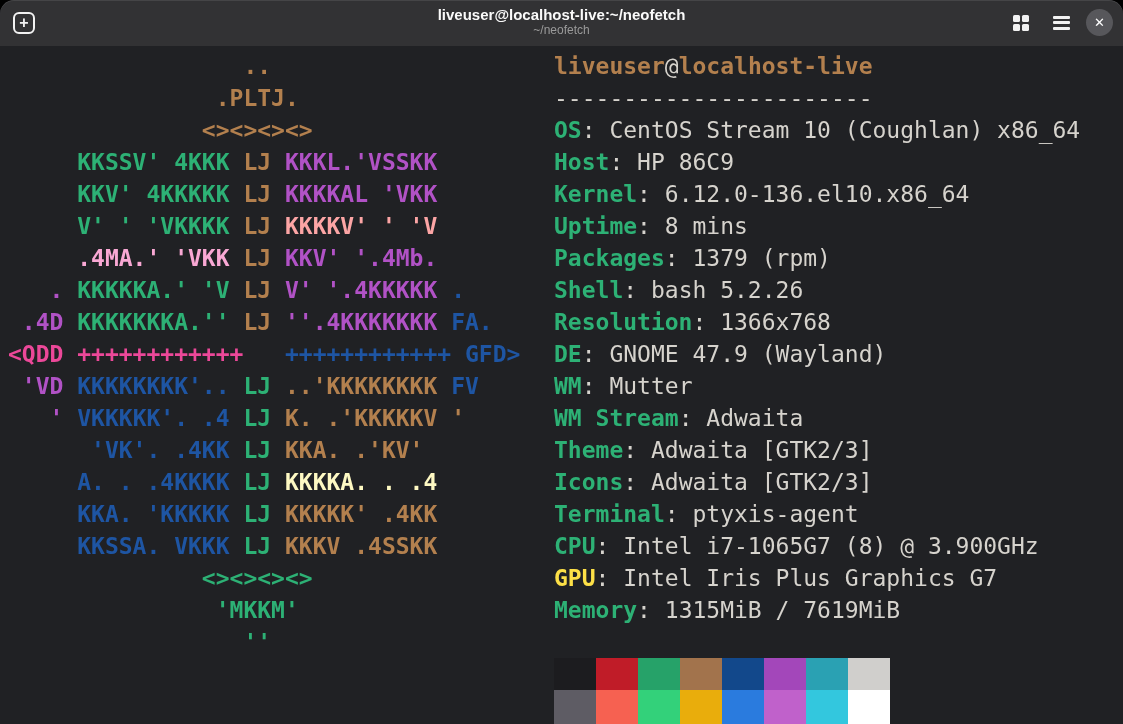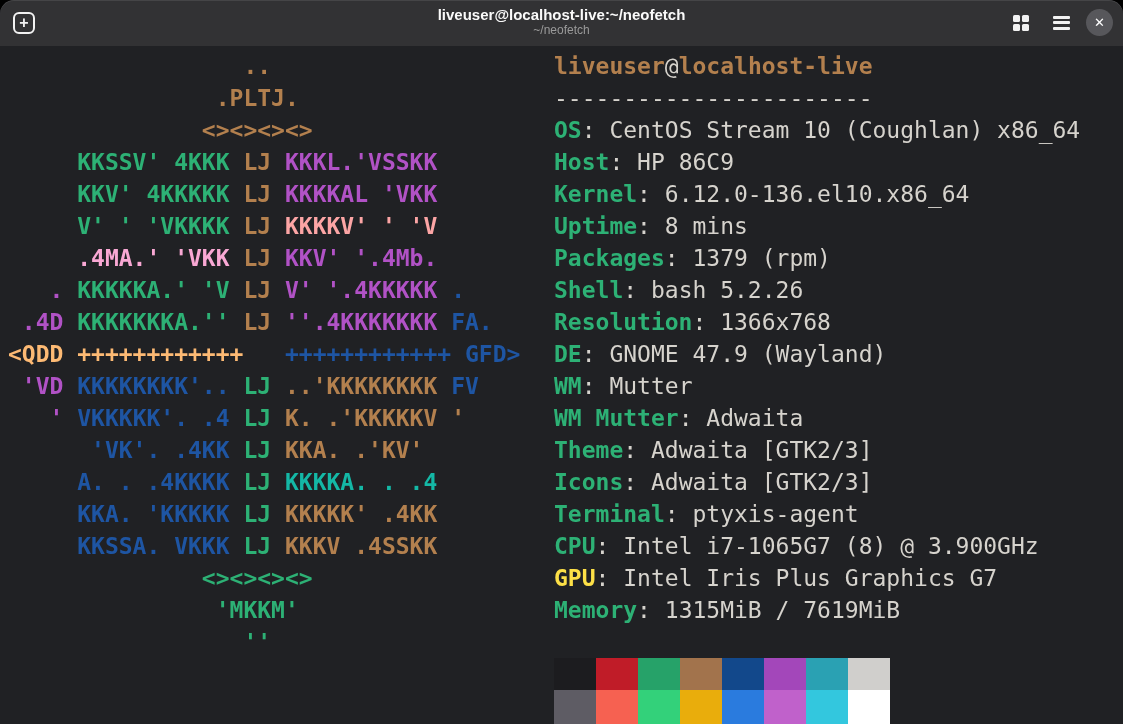--- a/index.html
+++ b/index.html
@@ -65,46 +65,46 @@
     <div class="art">
         <div class="trow"><span style="color: rgb(179, 128, 78);">                 ..</span></div>
         <div class="trow"><span style="color: rgb(179, 128, 78);">               .PLTJ.</span></div>
         <div class="trow"><span style="color: rgb(179, 128, 78);">              &lt;&gt;&lt;&gt;&lt;&gt;&lt;&gt;</span></div>
         <div class="trow"><span style="color: rgb(45, 177, 117);">     KKSSV' 4KKK </span><span style="color: rgb(179, 128, 78);">LJ</span><span style="color: rgb(177, 82, 198);"> KKKL.'VSSKK</span></div>
         <div class="trow"><span style="color: rgb(45, 177, 117);">     KKV' 4KKKKK </span><span style="color: rgb(179, 128, 78);">LJ</span><span style="color: rgb(177, 82, 198);"> KKKKAL 'VKK</span></div>
         <div class="trow"><span style="color: rgb(45, 177, 117);">     V' ' 'VKKKK </span><span style="color: rgb(179, 128, 78);">LJ</span><span style="color: #fca5a5;"> KKKKV' ' 'V</span></div>
         <div class="trow"><span style="color: #f9a8d4;">     .4MA.' 'VKK </span><span style="color: rgb(179, 128, 78);">LJ</span><span style="color: rgb(177, 82, 198);"> KKV' '.4Mb.</span></div>
         <div class="trow"><span style="color: rgb(177, 82, 198);">   . </span><span style="color: rgb(45, 177, 117);">KKKKKA.' 'V </span><span style="color: rgb(179, 128, 78);">LJ</span><span style="color: rgb(177, 82, 198);"> V' '.4KKKKK </span><span style="color: rgb(30, 85, 163);">.</span></div>
         <div class="trow"><span style="color: rgb(177, 82, 198);"> .4D </span><span style="color: rgb(45, 177, 117);">KKKKKKKA.'' </span><span style="color: rgb(179, 128, 78);">LJ</span><span style="color: rgb(177, 82, 198);"> ''.4KKKKKKK </span><span style="color: rgb(30, 85, 163);">FA.</span></div>
-        <div class="trow"><span style="color: #fdba74;">&lt;QDD ++++++++++++</span><span style="color: rgb(179, 128, 78);">   </span><span style="color: rgb(30, 85, 163);">++++++++++++ GFD&gt;</span></div>
+        <div class="trow"><span style="color: #ec4899;">&lt;QDD ++++++++++++</span><span style="color: rgb(179, 128, 78);">   </span><span style="color: rgb(30, 85, 163);">++++++++++++ GFD&gt;</span></div>
         <div class="trow"><span style="color: rgb(177, 82, 198);"> 'VD </span><span style="color: rgb(30, 85, 163);">KKKKKKKK'.. </span><span style="color: rgb(45, 177, 117);">LJ</span><span style="color: rgb(179, 128, 78);"> ..'KKKKKKKK </span><span style="color: rgb(30, 85, 163);">FV</span></div>
         <div class="trow"><span style="color: rgb(177, 82, 198);">   ' </span><span style="color: rgb(30, 85, 163);">VKKKKK'. .4 </span><span style="color: rgb(45, 177, 117);">LJ</span><span style="color: rgb(179, 128, 78);"> K. .'KKKKKV '</span></div>
         <div class="trow"><span style="color: rgb(30, 85, 163);">      'VK'. .4KK </span><span style="color: rgb(45, 177, 117);">LJ</span><span style="color: rgb(179, 128, 78);"> KKA. .'KV'</span></div>
-        <div class="trow"><span style="color: rgb(30, 85, 163);">     A. . .4KKKK </span><span style="color: rgb(45, 177, 117);">LJ</span><span style="color: #14b8a6;"> KKKKA. . .4</span></div>
+        <div class="trow"><span style="color: rgb(30, 85, 163);">     A. . .4KKKK </span><span style="color: rgb(45, 177, 117);">LJ</span><span style="color: #fef9c3;"> KKKKA. . .4</span></div>
         <div class="trow"><span style="color: rgb(30, 85, 163);">     KKA. 'KKKKK </span><span style="color: rgb(45, 177, 117);">LJ</span><span style="color: rgb(179, 128, 78);"> KKKKK' .4KK</span></div>
         <div class="trow"><span style="color: rgb(30, 85, 163);">     KKSSA. VKKK </span><span style="color: rgb(45, 177, 117);">LJ</span><span style="color: rgb(179, 128, 78);"> KKKV .4SSKK</span></div>
         <div class="trow"><span style="color: rgb(45, 177, 117);">              &lt;&gt;&lt;&gt;&lt;&gt;&lt;&gt;</span></div>
         <div class="trow"><span style="color: rgb(45, 177, 117);">               'MKKM'</span></div>
         <div class="trow"><span style="color: rgb(45, 177, 117);">                 ''</span></div>
       </div>
 
     <div class="info">
       <div class="trow"><span class="userhost" style="color: rgb(179, 128, 78);">liveuser</span><span style="color: rgb(214, 211, 205);">@</span><span class="userhost" style="color: rgb(179, 128, 78);">localhost-live</span></div>
       <div class="trow" style="color: rgb(214, 211, 205);">-----------------------</div>
       <div>
           <div class="trow"><span class="lbl" style="color: rgb(45, 177, 117);">OS</span><span style="color: rgb(214, 211, 205);">: CentOS Stream 10 (Coughlan) x86_64</span></div>
           <div class="trow"><span class="lbl" style="color: rgb(45, 177, 117);">Host</span><span style="color: rgb(214, 211, 205);">: HP 86C9</span></div>
           <div class="trow"><span class="lbl" style="color: rgb(45, 177, 117);">Kernel</span><span style="color: rgb(214, 211, 205);">: 6.12.0-136.el10.x86_64</span></div>
           <div class="trow"><span class="lbl" style="color: rgb(45, 177, 117);">Uptime</span><span style="color: rgb(214, 211, 205);">: 8 mins</span></div>
           <div class="trow"><span class="lbl" style="color: rgb(45, 177, 117);">Packages</span><span style="color: rgb(214, 211, 205);">: 1379 (rpm)</span></div>
           <div class="trow"><span class="lbl" style="color: rgb(45, 177, 117);">Shell</span><span style="color: rgb(214, 211, 205);">: bash 5.2.26</span></div>
           <div class="trow"><span class="lbl" style="color: rgb(45, 177, 117);">Resolution</span><span style="color: rgb(214, 211, 205);">: 1366x768</span></div>
           <div class="trow"><span class="lbl" style="color: rgb(45, 177, 117);">DE</span><span style="color: rgb(214, 211, 205);">: GNOME 47.9 (Wayland)</span></div>
           <div class="trow"><span class="lbl" style="color: rgb(45, 177, 117);">WM</span><span style="color: rgb(214, 211, 205);">: Mutter</span></div>
-          <div class="trow"><span class="lbl" style="color: rgb(45, 177, 117);">WM Mutter</span><span style="color: rgb(214, 211, 205);">: Adwaita</span></div>
+          <div class="trow"><span class="lbl" style="color: rgb(45, 177, 117);">WM Stream</span><span style="color: rgb(214, 211, 205);">: Adwaita</span></div>
           <div class="trow"><span class="lbl" style="color: rgb(45, 177, 117);">Theme</span><span style="color: rgb(214, 211, 205);">: Adwaita [GTK2/3]</span></div>
           <div class="trow"><span class="lbl" style="color: rgb(45, 177, 117);">Icons</span><span style="color: rgb(214, 211, 205);">: Adwaita [GTK2/3]</span></div>
           <div class="trow"><span class="lbl" style="color: rgb(45, 177, 117);">Terminal</span><span style="color: rgb(214, 211, 205);">: ptyxis-agent</span></div>
           <div class="trow"><span class="lbl" style="color: rgb(45, 177, 117);">CPU</span><span style="color: rgb(214, 211, 205);">: Intel i7-1065G7 (8) @ 3.900GHz</span></div>
           <div class="trow"><span class="lbl" style="color: #fde047;">GPU</span><span style="color: rgb(214, 211, 205);">: Intel Iris Plus Graphics G7</span></div>
           <div class="trow"><span class="lbl" style="color: rgb(45, 177, 117);">Memory</span><span style="color: rgb(214, 211, 205);">: 1315MiB / 7619MiB</span></div>
         </div>
     </div>
 
     <div class="palette">

